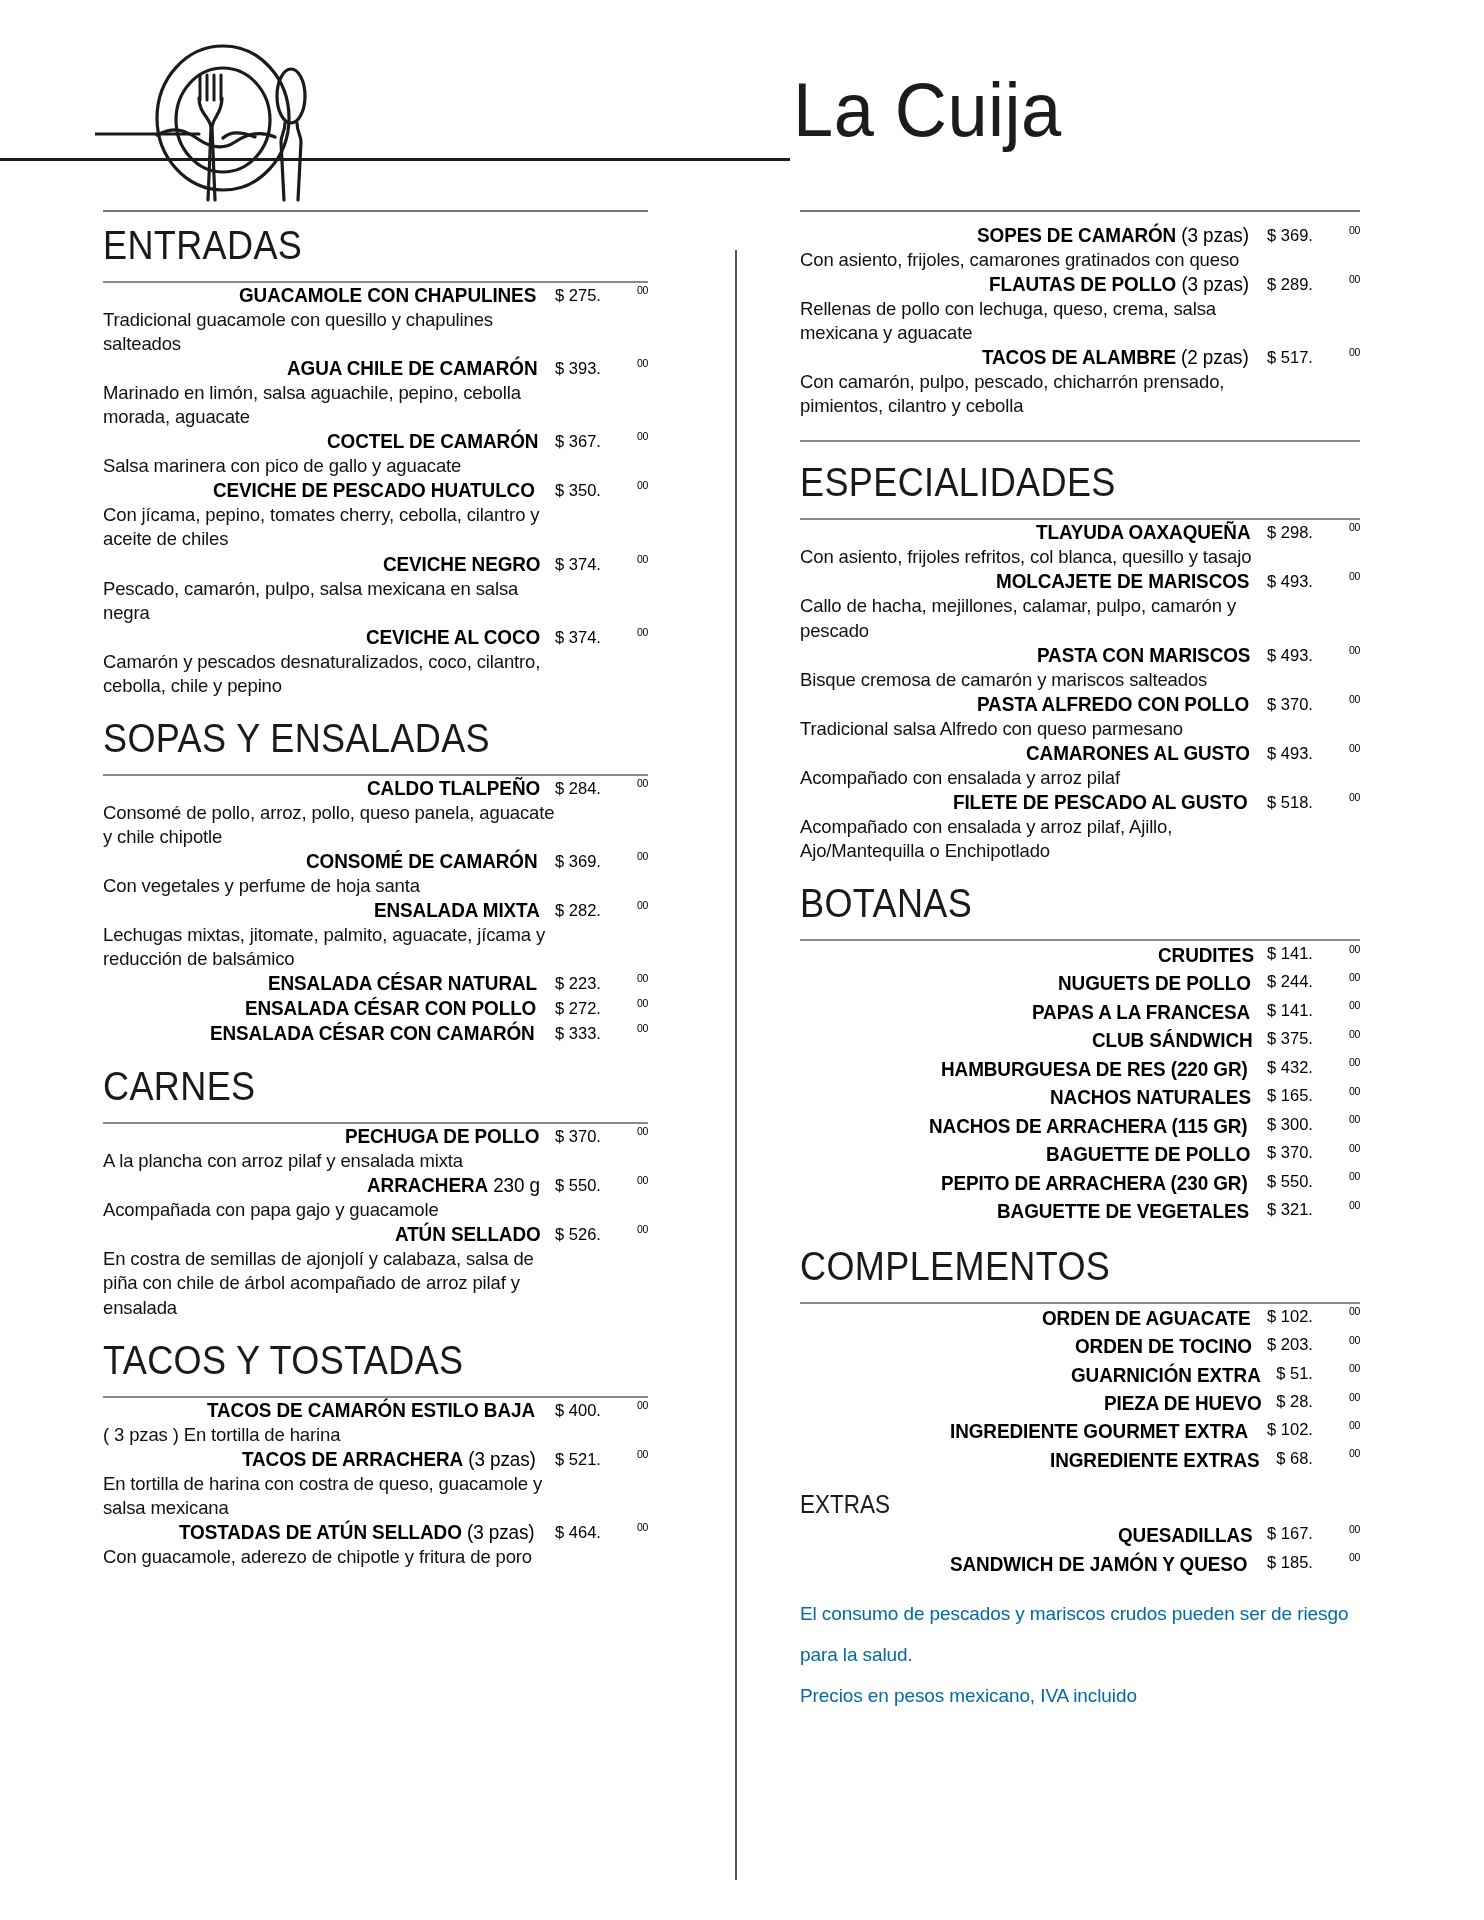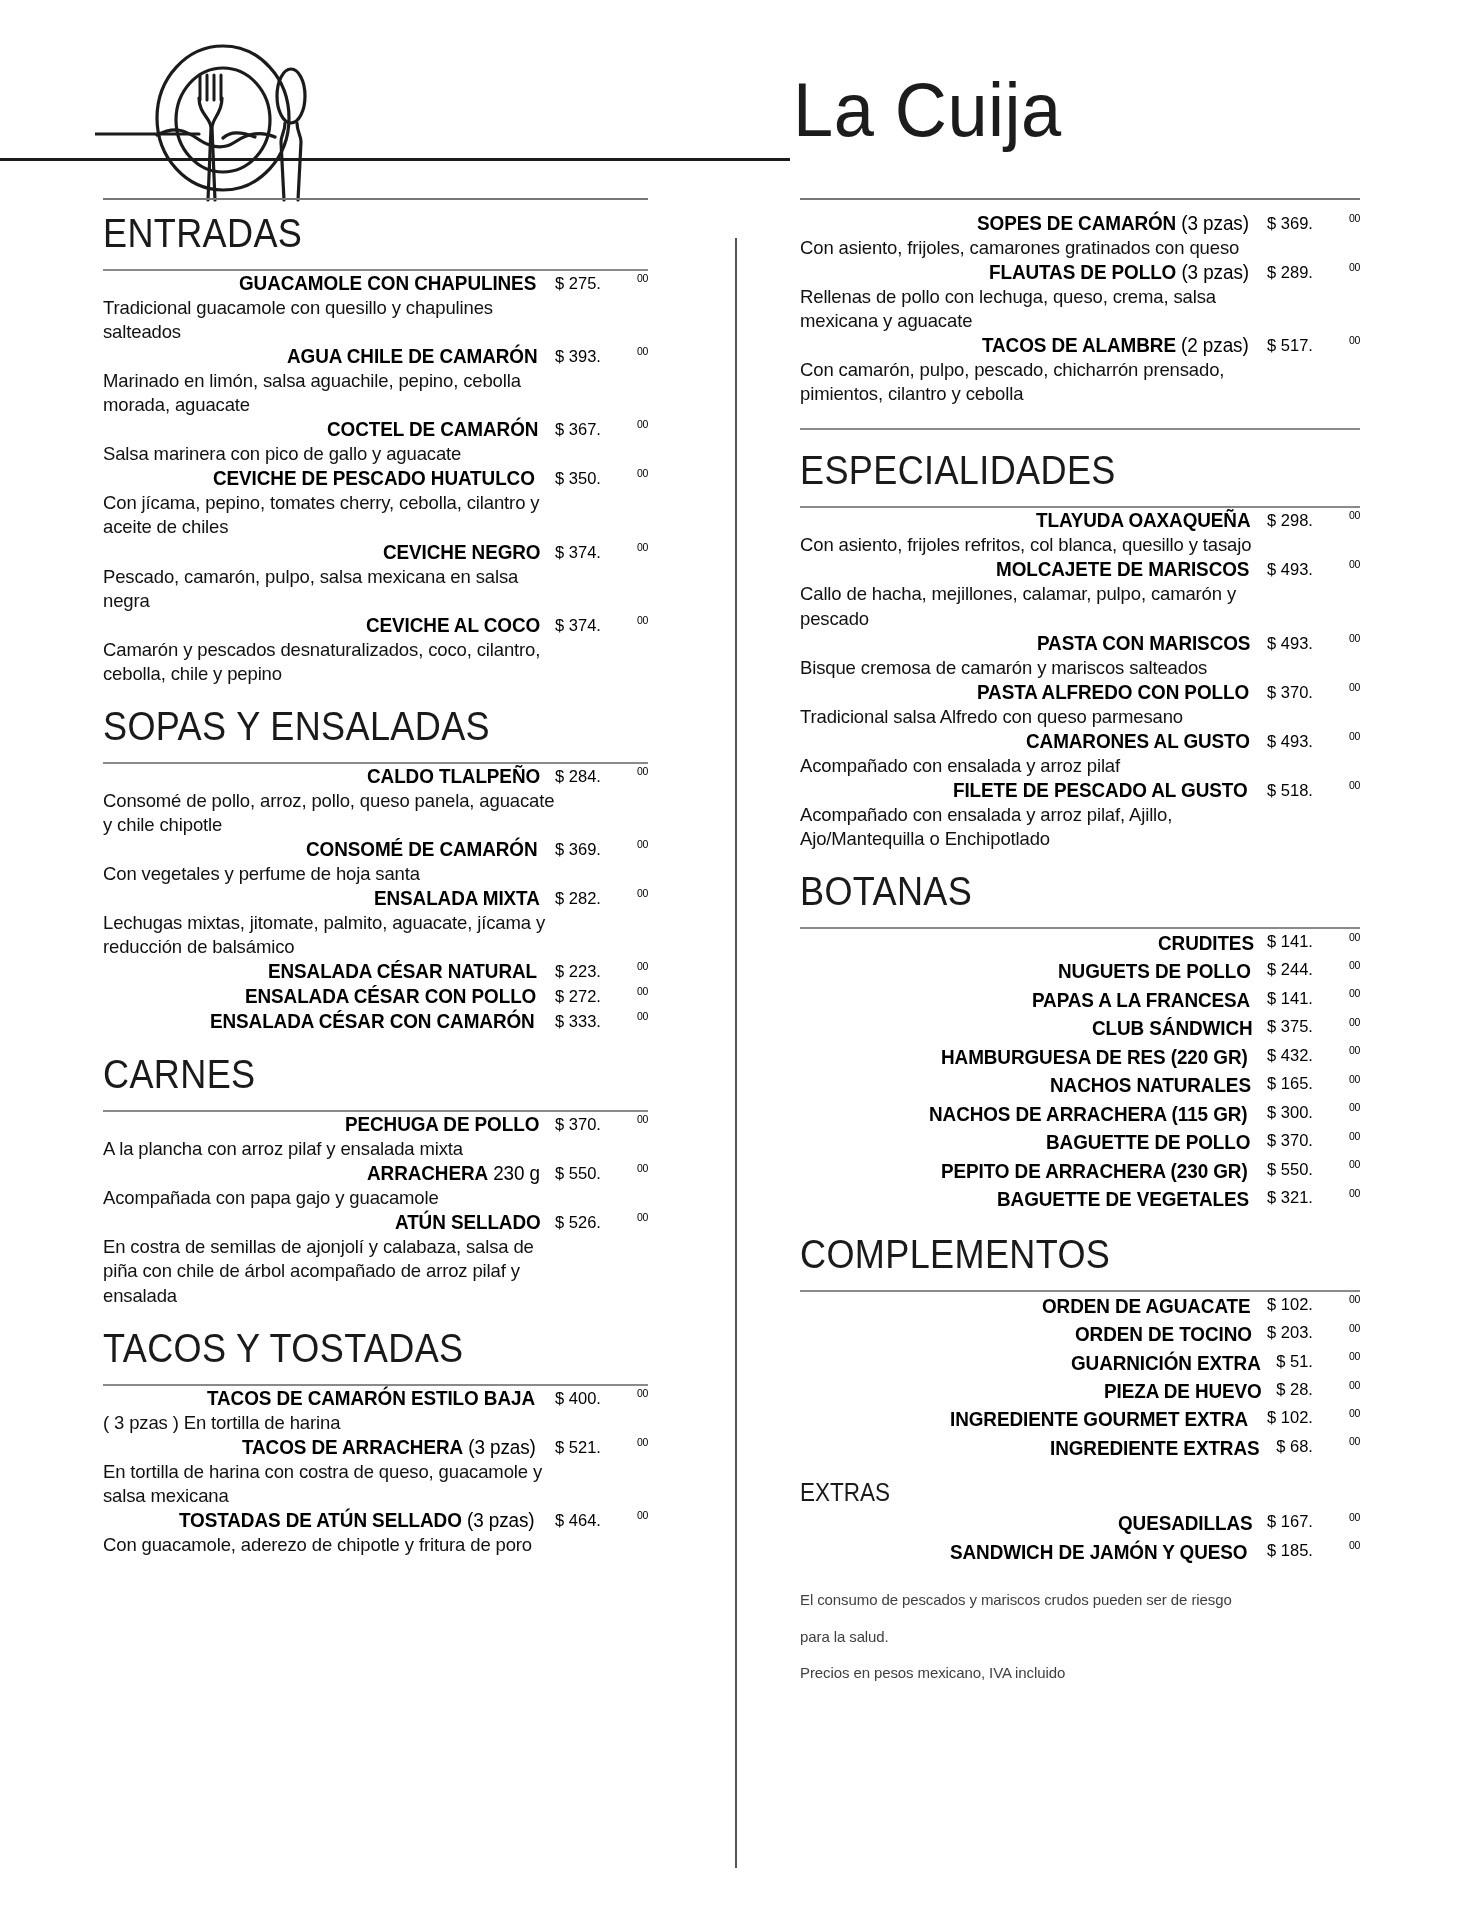--- a/index.html
+++ b/index.html
@@ -23,21 +23,21 @@
   .brand-title {
     position: absolute; left: 793px; top: 72px;
     font-size: 76px; line-height: 1;
     font-weight: 300; letter-spacing: 0.5px;
     color: #1c1c1c;
     font-family: "Liberation Sans", sans-serif;
     transform: scaleX(0.95); transform-origin: left center;
   }
 
   
-  .cols { position: absolute; left: 0; top: 193px; width: 1484px; height: 1700px; }
+  .cols { position: absolute; left: 0; top: 205px; width: 1484px; height: 1700px; }
   .col { position: absolute; top: 0; }
   .col-left  { left: 103px;  width: 545px; }
   .col-right { left: 800px; width: 560px; }
   .divider {
     position: absolute; left: 735px; top: 45px;
     width: 0; height: 1630px;
     border-left: 2px solid #555;
   }
   .top-rule-left {
     position: absolute; left: 103px; top: 5px; width: 545px;
@@ -111,21 +111,21 @@
     padding-top: 16px; padding-bottom: 2px;
   }
 
   
   .pcol-l { min-width: 92px; text-align: left; }
   .pcol-r { min-width: 92px; text-align: left; }
 
   
   .notes { padding-top: 26px; }
   .note {
-    font-size: 15px; color: #404040; line-height: 1.1;
+    font-size: 19px; color: #0369a1; line-height: 1.1;
     margin-bottom: 20px; font-weight: normal;
     letter-spacing: -0.1px;
   }
 </style>
 </head>
 <body>
 
 <div class="page">
 
   <div class="header">

